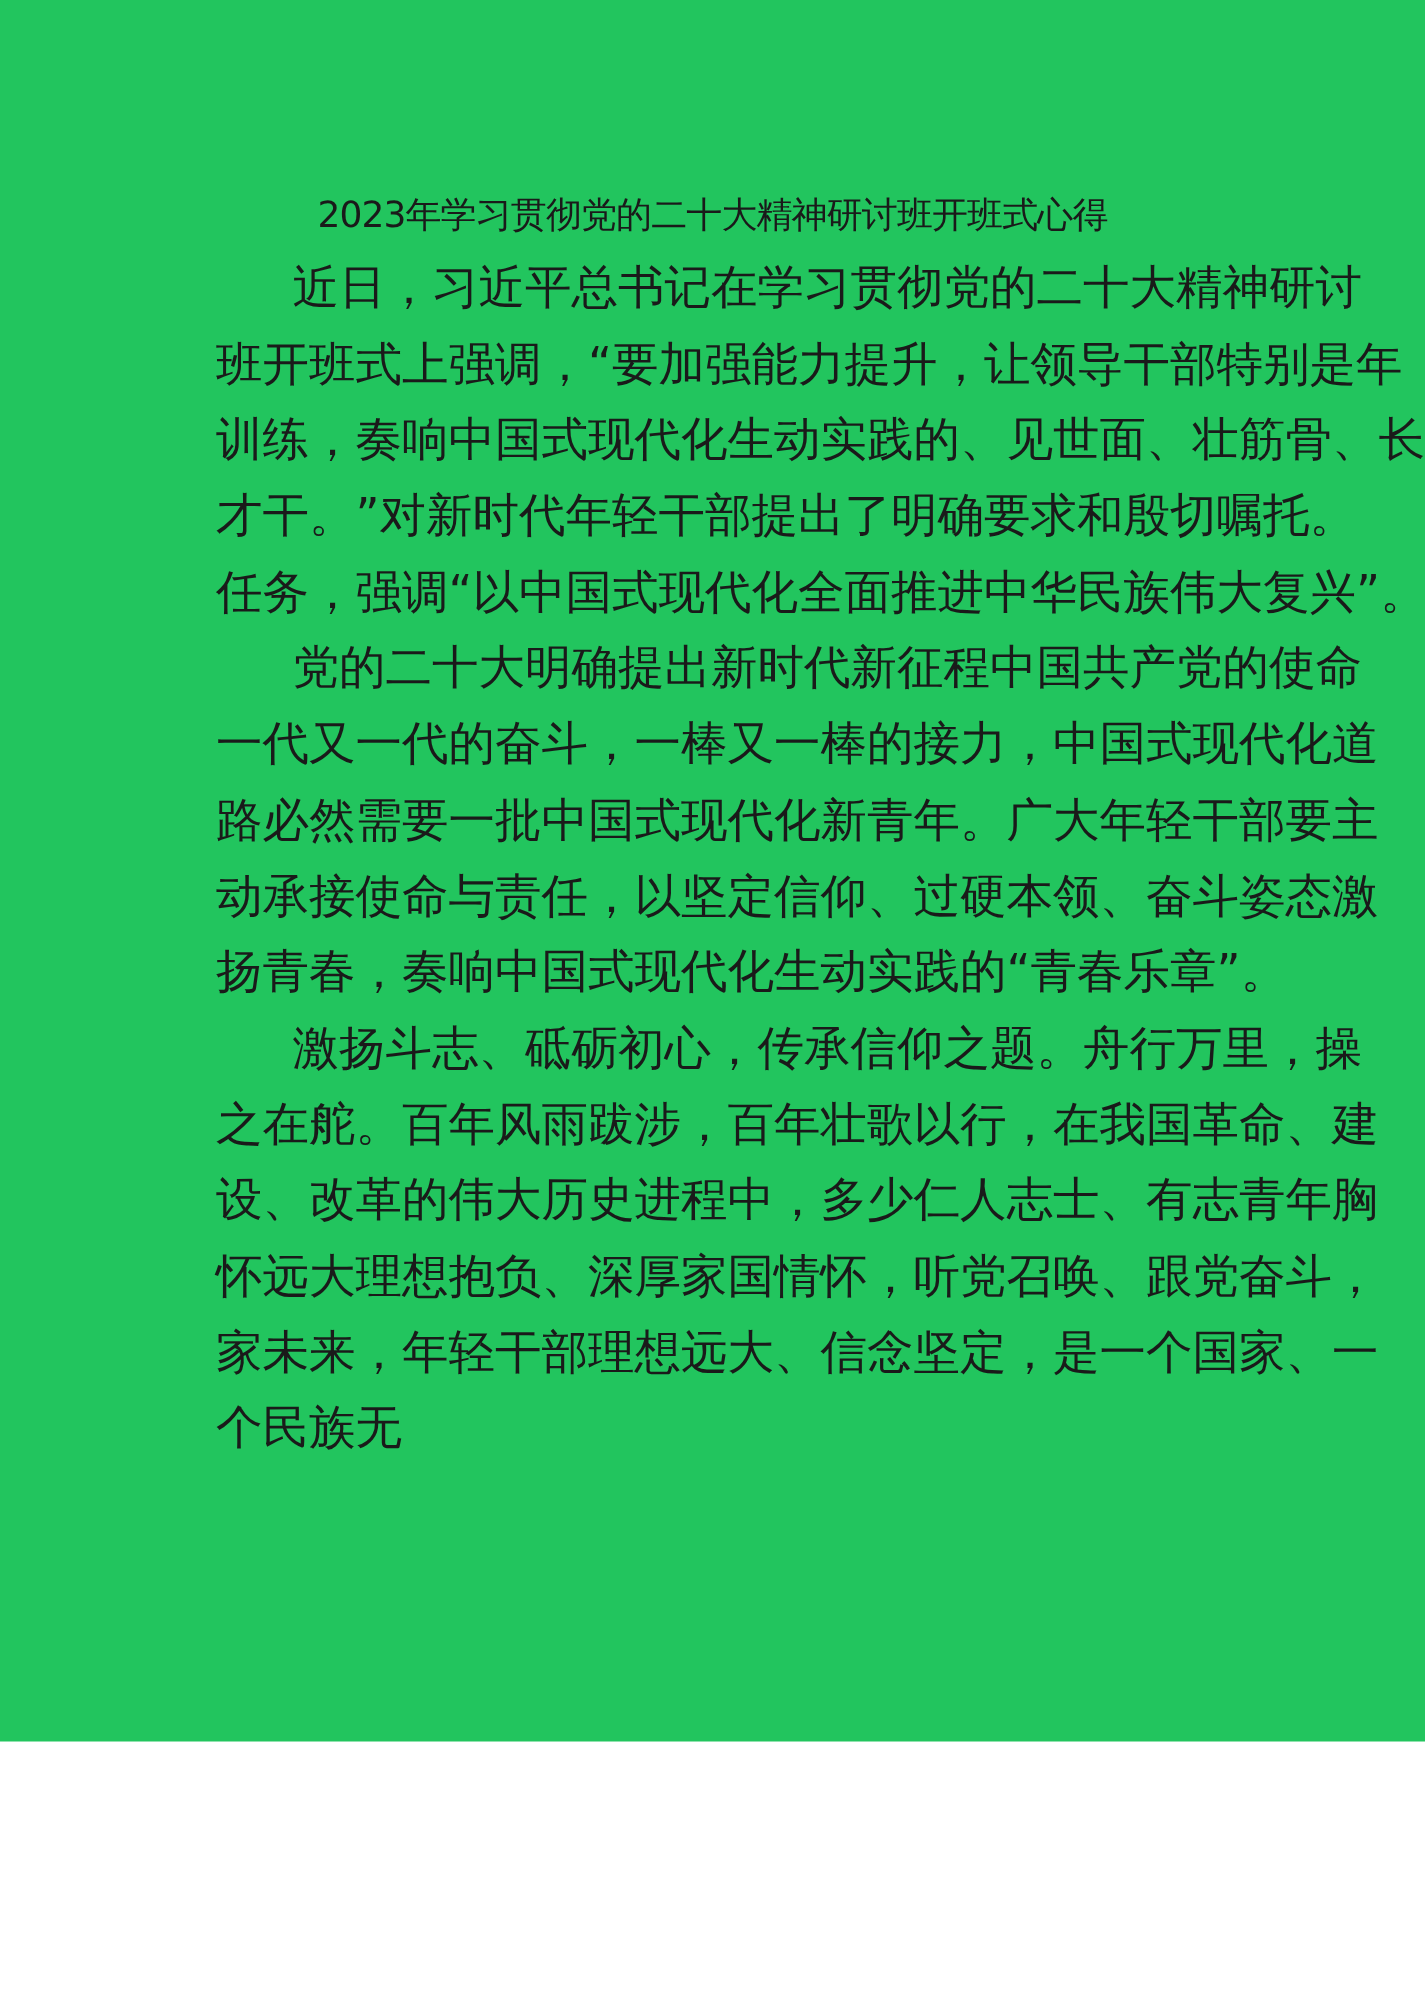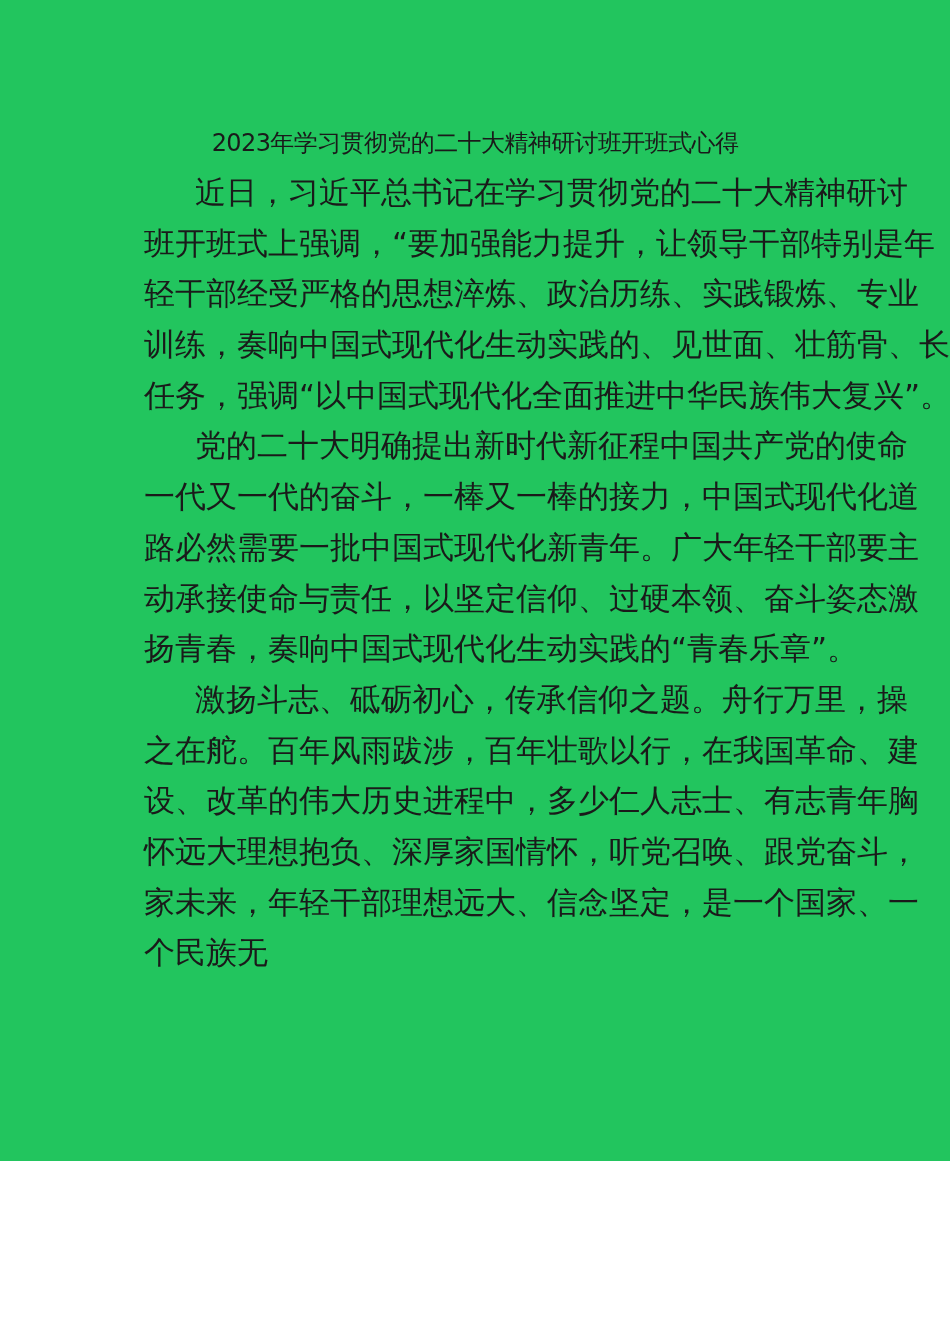--- a/index.html
+++ b/index.html
@@ -66,22 +66,22 @@
 
 <div class="page">
 
   <div class="doc-title">2023年学习贯彻党的二十大精神研讨班开班式心得</div>
 
   <div class="body-text">
 
     <div>
       <span class="line"><span class="indent"></span><span>近日，习近平总书记在学习贯彻党的二十大精神研讨</span></span>
       <span class="line">班开班式上强调，“要加强能力提升，让领导干部特别是年</span>
-      <span class="line">轻干部经受严格的思想淬炼、政治历练、实践锻炼、专业</span>
       <span class="line">训练，奏响中国式现代化生动实践的、见世面、壮筋骨、长</span>
+      <span class="line last">才干。”对新时代年轻干部提出了明确要求和殷切嘱托。</span>
     </div>
 
     <div>
       <span class="line">任务，强调“以中国式现代化全面推进中华民族伟大复兴”。</span>
       <span class="line"><span class="indent"></span><span>党的二十大明确提出新时代新征程中国共产党的使命</span></span>
       <span class="line">一代又一代的奋斗，一棒又一棒的接力，中国式现代化道</span>
       <span class="line">路必然需要一批中国式现代化新青年。广大年轻干部要主</span>
       <span class="line">动承接使命与责任，以坚定信仰、过硬本领、奋斗姿态激</span>
       <span class="line last">扬青春，奏响中国式现代化生动实践的“青春乐章”。</span>
     </div>

